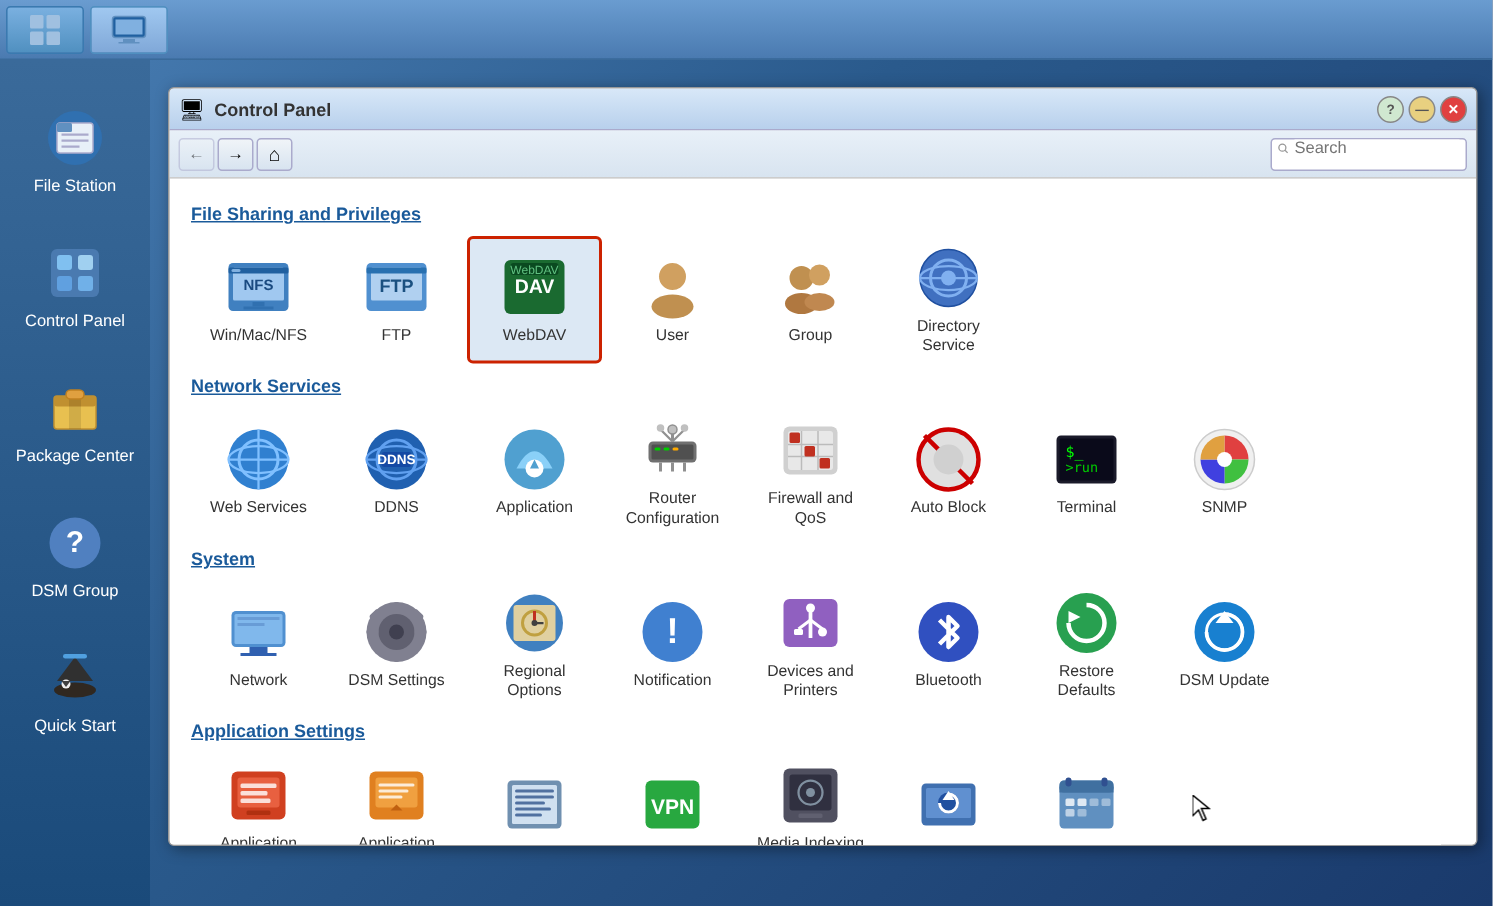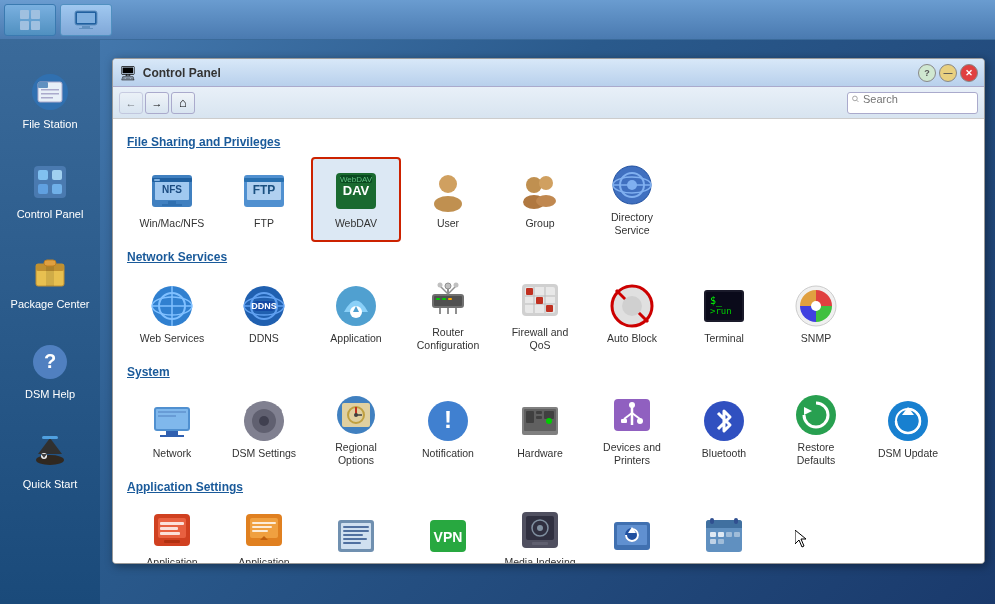--- a/index.html
+++ b/index.html
@@ -326,21 +326,21 @@
     <span>Package Center</span>
   </div>
 
   <div class="sidebar-item">
     <div class="sidebar-icon">
       <svg width="40" height="40" viewBox="0 0 40 40">
         <circle cx="20" cy="20" r="17" fill="#5080c0"></circle>
         <text x="20" y="26" text-anchor="middle" font-size="20" font-weight="bold" fill="white">?</text>
       </svg>
     </div>
-    <span>DSM Help</span>
+    <span>DSM Group</span>
   </div>
 
   <div class="sidebar-item">
     <div class="sidebar-icon">
       <svg width="40" height="40" viewBox="0 0 40 40">
         <ellipse cx="20" cy="28" rx="14" ry="5" fill="#302820"></ellipse>
         <polygon points="8,22 32,22 20,6" fill="#303030"></polygon>
         <circle cx="14" cy="24" r="3" fill="#f0f0f0"></circle>
         <polygon points="11,22 17,22 14,26" fill="#404040"></polygon>
         <rect x="12" y="4" width="16" height="3" rx="1.5" fill="#50a0e0"></rect>
@@ -629,34 +629,20 @@
         <div class="app-icon">
           <div class="app-icon-img">
             <svg width="44" height="44" viewBox="0 0 44 44">
               <circle cx="22" cy="22" r="20" fill="#4080d0"></circle>
               <text x="22" y="29" text-anchor="middle" font-size="24" font-weight="bold" fill="white">!</text>
             </svg>
           </div>
           <span class="app-icon-label">Notification</span>
         </div>
 
-        <div class="app-icon">
-          <div class="app-icon-img">
-            <svg width="44" height="44" viewBox="0 0 44 44">
-              <rect x="4" y="8" width="36" height="28" rx="2" fill="#808080"></rect>
-              <rect x="6" y="10" width="32" height="22" rx="1" fill="#606060"></rect>
-              <rect x="8" y="12" width="8" height="12" rx="1" fill="#404040"></rect>
-              <rect x="18" y="12" width="6" height="3" rx="1" fill="#404040"></rect>
-              <rect x="18" y="17" width="6" height="3" rx="1" fill="#404040"></rect>
-              <rect x="26" y="12" width="10" height="8" rx="1" fill="#404040"></rect>
-              <circle cx="31" cy="22" r="3" fill="#00cc00"></circle>
-            </svg>
-          </div>
-          <span class="app-icon-label">Hardware</span>
-        </div>
 
         <div class="app-icon">
           <div class="app-icon-img">
             <svg width="44" height="44" viewBox="0 0 44 44">
 
               <rect x="4" y="6" width="36" height="32" rx="4" fill="#9060c0"></rect>
 
               <line x1="22" y1="12" x2="22" y2="32" stroke="white" stroke-width="2.5"></line>
               <line x1="22" y1="20" x2="14" y2="26" stroke="white" stroke-width="2"></line>
               <line x1="22" y1="20" x2="30" y2="26" stroke="white" stroke-width="2"></line>

